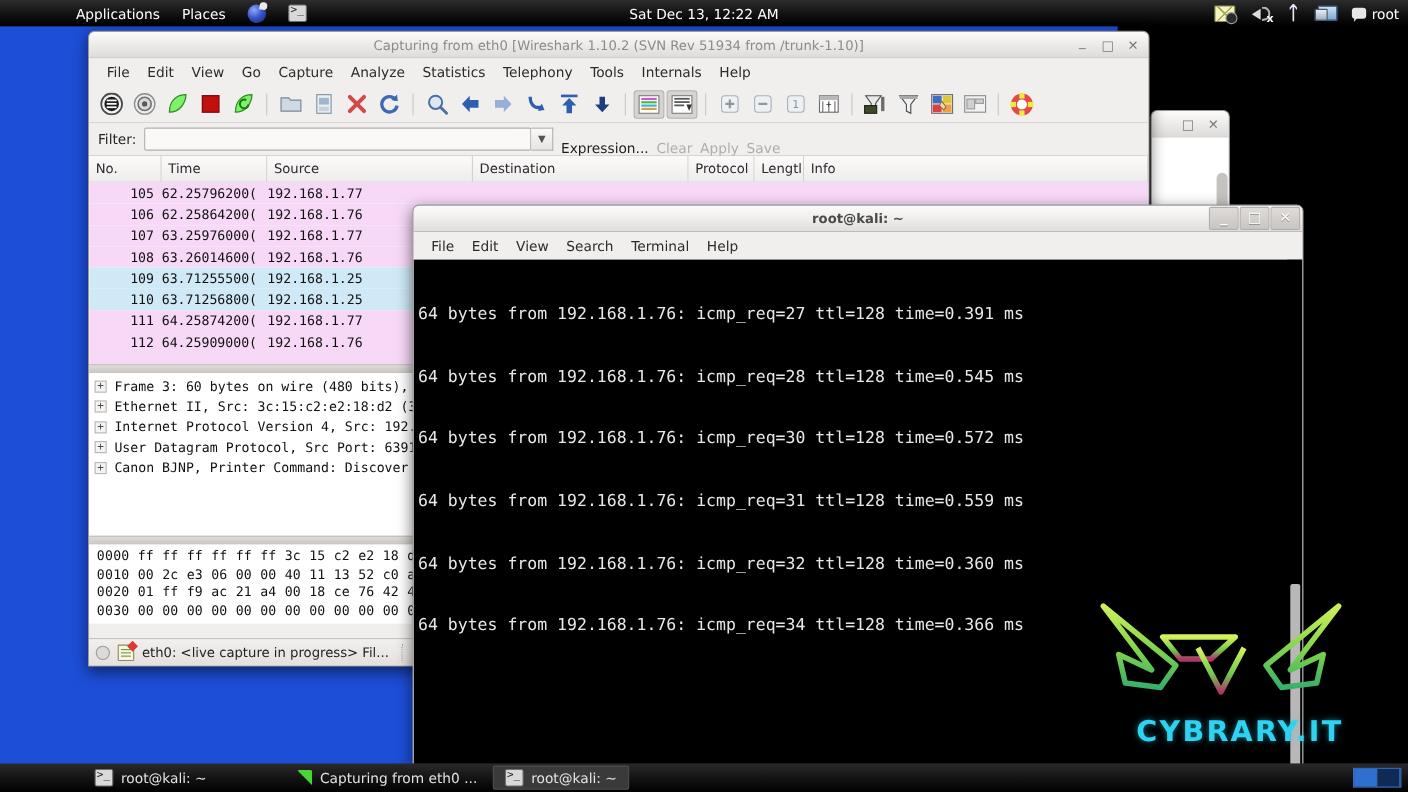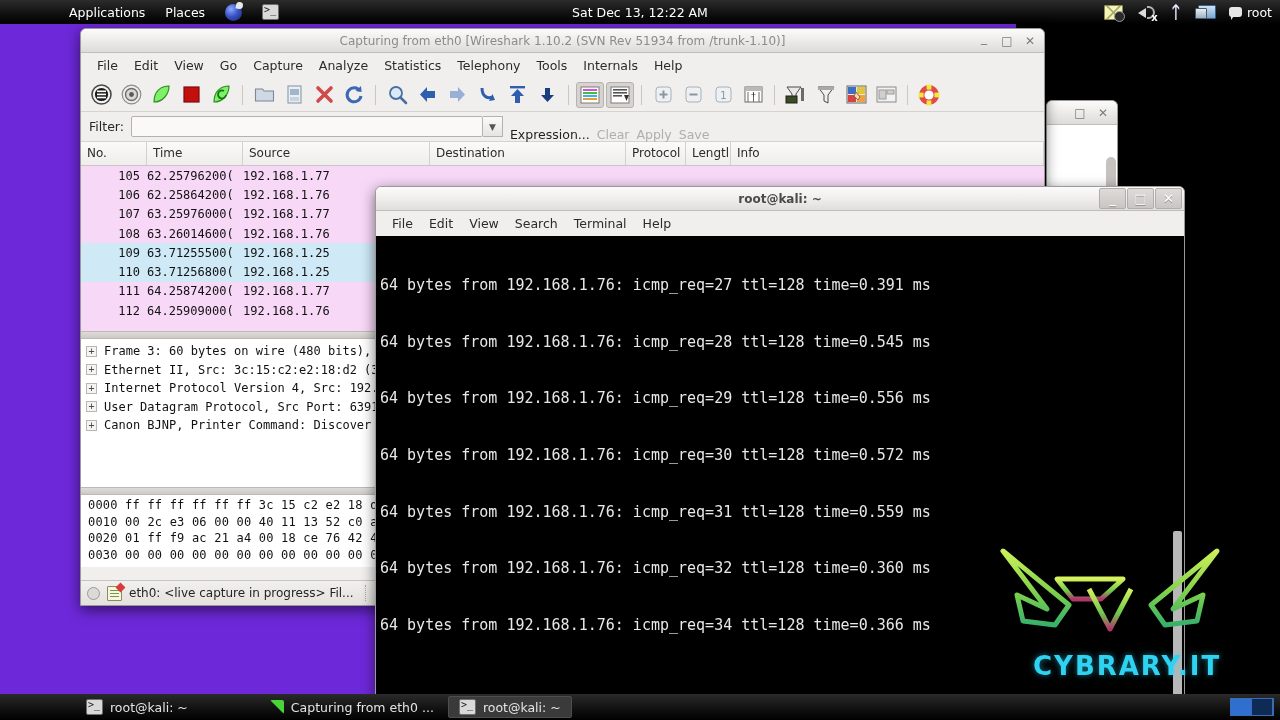--- a/index.html
+++ b/index.html
@@ -2,21 +2,21 @@
 <html><head>
 <meta charset="utf-8">
 <style>
   * { box-sizing: border-box; margin: 0; padding: 0; }
   html, body {
     width: 1280px; height: 720px;
     overflow: hidden;
     background: #000;
     font-family: "DejaVu Sans", sans-serif;
   }
-  #screen { position: relative; width: 1016px; height: 720px; background: #6d28d9; }
+  #screen { position: relative; width: 1016px; height: 720px; background: #1d4ed8; }
 
   
   #top-panel {
     position: absolute; left: 0; top: 0; width: 1280px; height: 24px;
     background: linear-gradient(to bottom,#2c2c2c 0%, #111 55%, #000 100%);
     color: #ffffff; font-size: 12.5px;
     display: flex; align-items: center;
   }
   .tp-item { padding: 0 9px; height: 24px; display:flex; align-items:center; white-space: nowrap; }
   .tp-item.label { font-weight: 400; }
@@ -632,21 +632,20 @@
       <div class="mi">Edit</div>
       <div class="mi">View</div>
       <div class="mi">Search</div>
       <div class="mi">Terminal</div>
       <div class="mi">Help</div>
     </div>
     <div id="term-body">
       <div id="term-screen">
         <div class="tline">64 bytes from 192.168.1.76: icmp_req=27 ttl=128 time=0.391 ms</div>
         <div class="tline">64 bytes from 192.168.1.76: icmp_req=28 ttl=128 time=0.545 ms</div>
-        <div class="tline">64 bytes from 192.168.1.76: icmp_req=29 ttl=128 time=0.556 ms</div>
         <div class="tline">64 bytes from 192.168.1.76: icmp_req=30 ttl=128 time=0.572 ms</div>
         <div class="tline">64 bytes from 192.168.1.76: icmp_req=31 ttl=128 time=0.559 ms</div>
         <div class="tline">64 bytes from 192.168.1.76: icmp_req=32 ttl=128 time=0.360 ms</div>
         <div class="tline">64 bytes from 192.168.1.76: icmp_req=34 ttl=128 time=0.366 ms</div>
         
         
         
         
         
         

